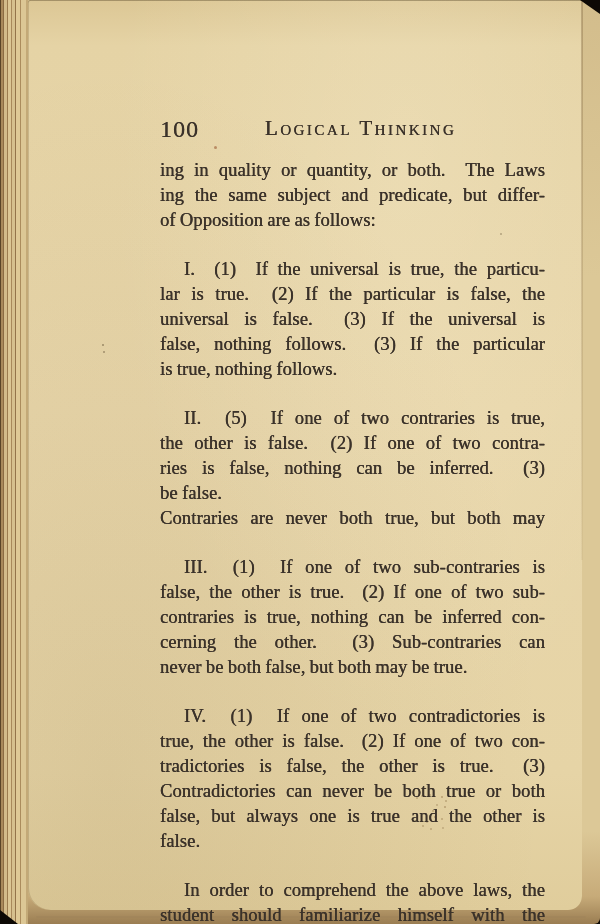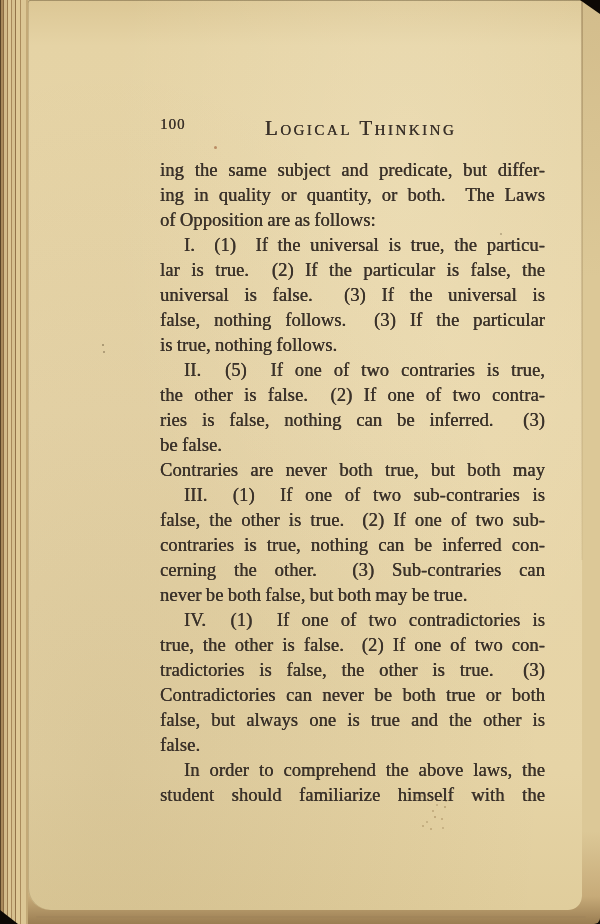--- a/index.html
+++ b/index.html
@@ -67,32 +67,32 @@
     border-bottom:14px solid #0d0905;border-right:18px solid transparent;
   }
   
   .content{
     position:absolute;left:160px;top:116px;width:385px;
     color:var(--ink,#3b322a);
   }
   .header{position:absolute;top:0;left:0;right:0;height:26px;}
   .pagenum{
     position:absolute;left:0;top:0;
-    font-size:15px;letter-spacing:1px;
+    font-size:24px;letter-spacing:1px;
     text-shadow:0.3px 0 0 currentColor;
   }
   .running-title{
     position:absolute;left:50%;top:0;transform:translateX(-50%) translateX(8px);
     font-variant:small-caps;font-size:21px;letter-spacing:2.5px;white-space:nowrap;
     text-shadow:0.3px 0 0 currentColor;
     text-align:center;
   }
   .page-body{position:absolute;top:42px;left:0;right:0;}
   .para{margin:0;}
-  .para.indent .line:first-child{text-indent:24px;}
+  .para.indent .line:first-child{text-indent:24px;margin-top:24px;}
   .line{
     font-size:18.5px;line-height:25px;max-height:25px;overflow:hidden;
     letter-spacing:0.1px;word-spacing:-0.5px;
     white-space:pre-wrap;
     text-align:justify;text-align-last:justify;
     text-shadow:0.3px 0 0 rgba(59,50,42,.85), 0 0 .4px rgba(59,50,42,.6);
   }
   .line.loose{text-align:center;text-align-last:left;white-space:pre;}
   
   .speck{position:absolute;border-radius:50%;}
@@ -130,22 +130,22 @@
   <div class="speck s3"></div>
   <div class="ghost"></div>
 
   <div class="content">
     <div class="header">
       <span class="pagenum">100</span>
       <span class="running-title">Logical Thinking</span>
     </div>
     <div class="page-body">
         <div class="para">
+          <div class="line">ing in quality or quantity, or both.  The Laws</div>
           <div class="line">ing the same subject and predicate, but differ-</div>
-          <div class="line">ing in quality or quantity, or both.  The Laws</div>
           <div class="line loose">of Opposition are as follows:</div>
         </div>
         <div class="para indent">
           <div class="line">I.  (1)  If the universal is true, the particu-</div>
           <div class="line">lar is true.  (2) If the particular is false, the</div>
           <div class="line">universal is false.  (3) If the universal is</div>
           <div class="line">false, nothing follows.  (3) If the particular</div>
           <div class="line loose">is true, nothing follows.</div>
         </div>
         <div class="para indent">

